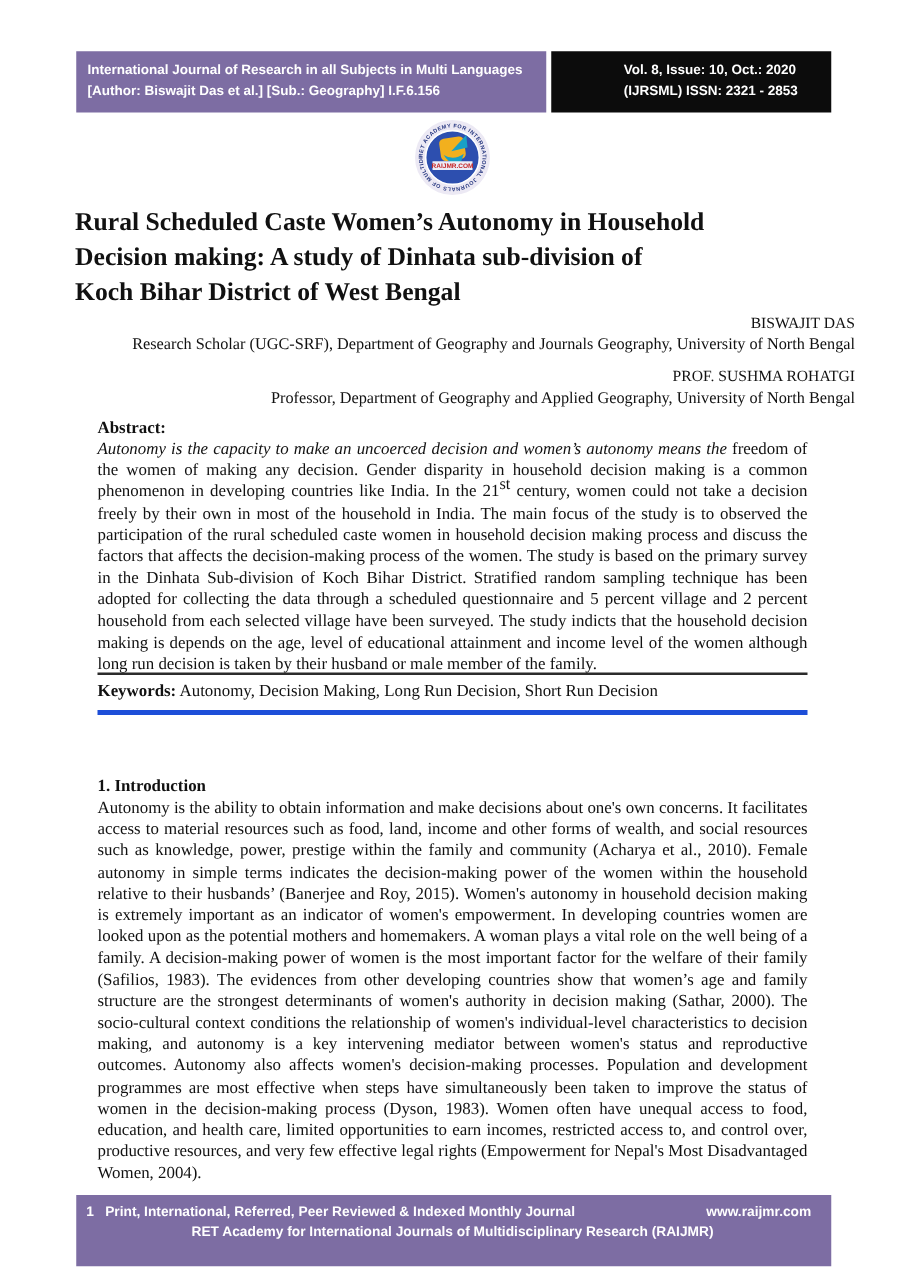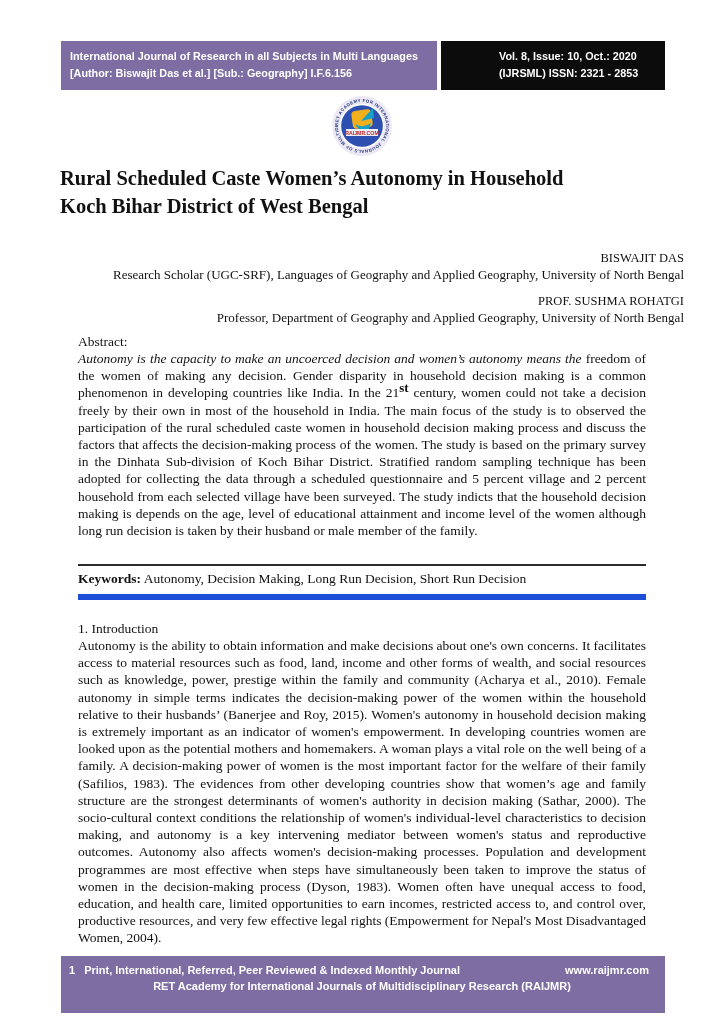--- a/index.html
+++ b/index.html
@@ -34,30 +34,30 @@
     text-align:left; font-weight:bold; font-size:20.5px; line-height:28px;
   }
   .authors{
     position:absolute; top:251px; left:40px; width:644px; text-align:right;
     font-size:13px; line-height:15.5px;
   }
   .author-name{font-size:12.5px; margin-top:0;}
   .author-block + .author-block{margin-top:12px;}
   
   .abstract{position:absolute; top:333px; left:78px; width:568px;}
-  .section-heading{font-weight:normal; font-size:13.5px; line-height:17px;}
+  .section-heading{font-weight:bold; font-size:13.5px; line-height:17px;}
   .body-text{
     font-size:13.5px; line-height:17.2px; text-align:justify; margin:0;
   }
   .italic-lead{font-style:italic;}
-  sup{font-size:13px; line-height:0;font-weight:bold;}
+  sup{font-size:13px; line-height:0;}
   
   .keywords{
-    position:absolute; top:564px; left:78px; width:568px;
-    border-top:2px solid #2b2b2b; border-bottom:6px solid #1d4ed8;
+    position:absolute; top:538px; left:78px; width:568px;
+    border-top:2px solid #2b2b2b; border-bottom:4px solid #1d4ed8;
     padding:5px 0 7px; font-size:13.5px; line-height:16px;
   }
   .keywords b{font-weight:bold;}
   
   .introduction{position:absolute; top:620px; left:78px; width:568px;}
   .introduction .body-text + .body-text{margin-top:17px;}
   
   .footer-band{
     position:absolute; left:61px; top:956px; width:604px; height:57px;
     box-sizing:border-box; background:var(--band-purple,#7d6da3); color:#fff;
@@ -96,27 +96,28 @@
       <rect x="21" y="15" width="20" height="18" rx="4" style="fill:var(--logo-gold,#f2b01e)" transform="rotate(-8 31 24)"></rect>
       <path d="M 42,13 L 30,26 L 43,23 Z" style="fill:var(--logo-teal,#18a0c6)"></path>
       <path d="M 24,29 q 8,5 16,-1 l -2,6 q -9,4 -14,-5 z" style="fill:var(--logo-teal,#18a0c6)"></path>
       <rect x="15" y="34" width="32" height="7" fill="#f6f5fb" opacity="0.95"></rect>
       <text x="31" y="39.6" text-anchor="middle" font-size="5.2" font-weight="bold" font-family="Liberation Sans, sans-serif" style="fill:var(--logo-red,#c42424)">RAIJMR.COM</text>
     </svg>
   </div>
 
   <div class="article-title">
     <div>Rural Scheduled Caste Women’s Autonomy in Household</div>
+    <div>Decision making: A study of Dinhata sub-division of</div>
     <div>Koch Bihar District of West Bengal</div>
   </div>
 
   <div class="authors">
     <div class="author-block">
       <div class="author-name">BISWAJIT DAS</div>
-      <div class="author-affiliation">Research Scholar (UGC-SRF), Languages of Geography and Applied Geography, University of North Bengal</div>
+      <div class="author-affiliation">Research Scholar (UGC-SRF), Department of Geography and Journals Geography, University of North Bengal</div>
     </div>
     <div class="author-block">
       <div class="author-name">PROF. SUSHMA ROHATGI</div>
       <div class="author-affiliation">Professor, Department of Geography and Applied Geography, University of North Bengal</div>
     </div>
   </div>
 
   <div class="abstract">
     <div class="section-heading">Abstract:</div>
     <p class="body-text"><span class="italic-lead">Autonomy is the capacity to make an uncoerced decision and women’s autonomy means the </span><span>freedom of the women of making any decision. Gender disparity in household decision making is a common phenomenon in developing countries like India. In the 21</span><sup>st</sup><span> century, women could not take a decision freely by their own in most of the household in India. The main focus of the study is to observed the participation of the rural scheduled caste women in household decision making process and discuss the factors that affects the decision-making process of the women. The study is based on the primary survey in the Dinhata Sub-division of Koch Bihar District. Stratified random sampling technique has been adopted for collecting the data through a scheduled questionnaire and 5 percent village and 2 percent household from each selected village have been surveyed. The study indicts that the household decision making is depends on the age, level of educational attainment and income level of the women although long run decision is taken by their husband or male member of the family.</span></p>

